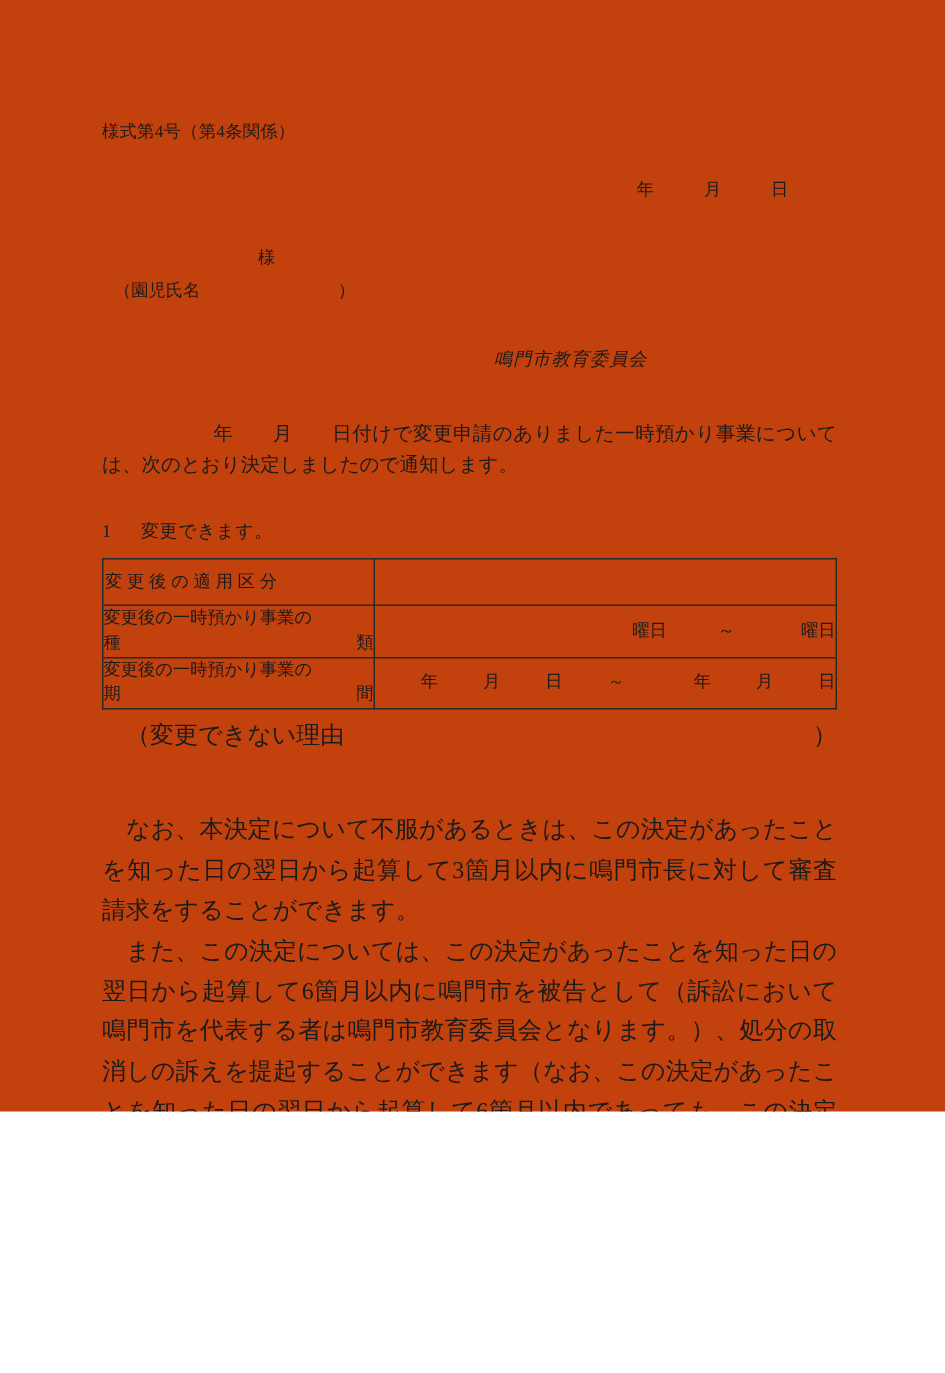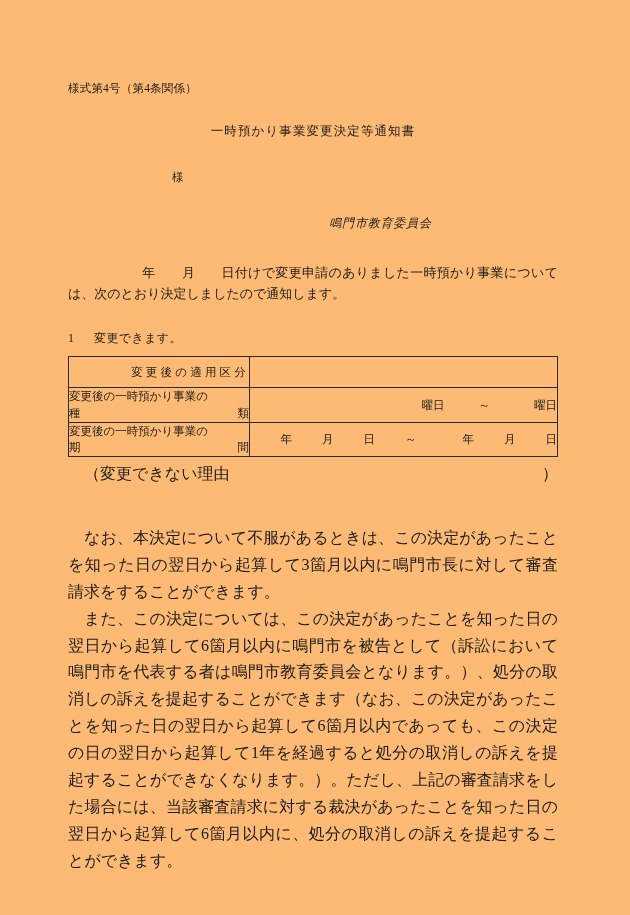--- a/index.html
+++ b/index.html
@@ -11,23 +11,23 @@
   body {
     width: 630px;
     height: 915px;
     font-family: "Liberation Serif", "DejaVu Serif", serif;
     color: #1b1b1b;
     -webkit-font-smoothing: antialiased;
   }
   .page {
     position: relative;
     width: 630px;
-    height: 915px;
+    height: 741px;
     box-sizing: border-box;
-    background: #fdba74;
+    background: #c2410c;
     overflow: hidden;
   }
   .sheet {
     position: absolute;
     left: 68px;
     top: 80px;
     width: 490px;
   }
 
   
@@ -109,21 +109,20 @@
   }
   td.value-cell {
     padding: 5px 10px;
     text-align: right;
     line-height: 1.45;
   }
   .spread {
     display: block;
     letter-spacing: 3.2px;
     text-indent: 1px;
-    text-align: right;
   }
   .justify-pair {
     display: flex;
     justify-content: space-between;
   }
   .row-tall td { height: 30px; }
   .dowline .g1 { display: inline-block; width: 34px; }
   .dowline .g2 { display: inline-block; width: 44px; }
   .termline .g { display: inline-block; width: 30px; }
   .termline .gw { display: inline-block; width: 46px; }
@@ -151,25 +150,36 @@
   }
 </style>
 </head>
 <body>
 
 <div class="page">
   <div class="sheet">
 
     <div class="form-no">様式第4号（第4条関係）</div>
 
-    <div class="doc-title">一時預かり事業変更決定等通知書</div>
-
+
+    <div class="date-line">
+      <span>年</span>
+      <span class="gap"></span>
+      <span>月</span>
+      <span class="gap"></span>
+      <span>日</span>
+    </div>
 
     <div class="addressee">様</div>
 
+    <div class="addressee-child">
+      <span>（園児氏名</span>
+      <span class="pgap"></span>
+      <span>）</span>
+    </div>
 
     <div class="issuer">鳴門市教育委員会</div>
 
     <div class="intro">
       <span class="lead-indent"></span><span>年</span><span class="gap"></span><span>月</span><span class="gap"></span><span>日付けで変更申請のありました一時預かり事業については、次のとおり決定しましたので通知します。</span>
     </div>
 
     <div class="section-head">
       <span class="num">1</span><span>変更できます。</span>
     </div>

